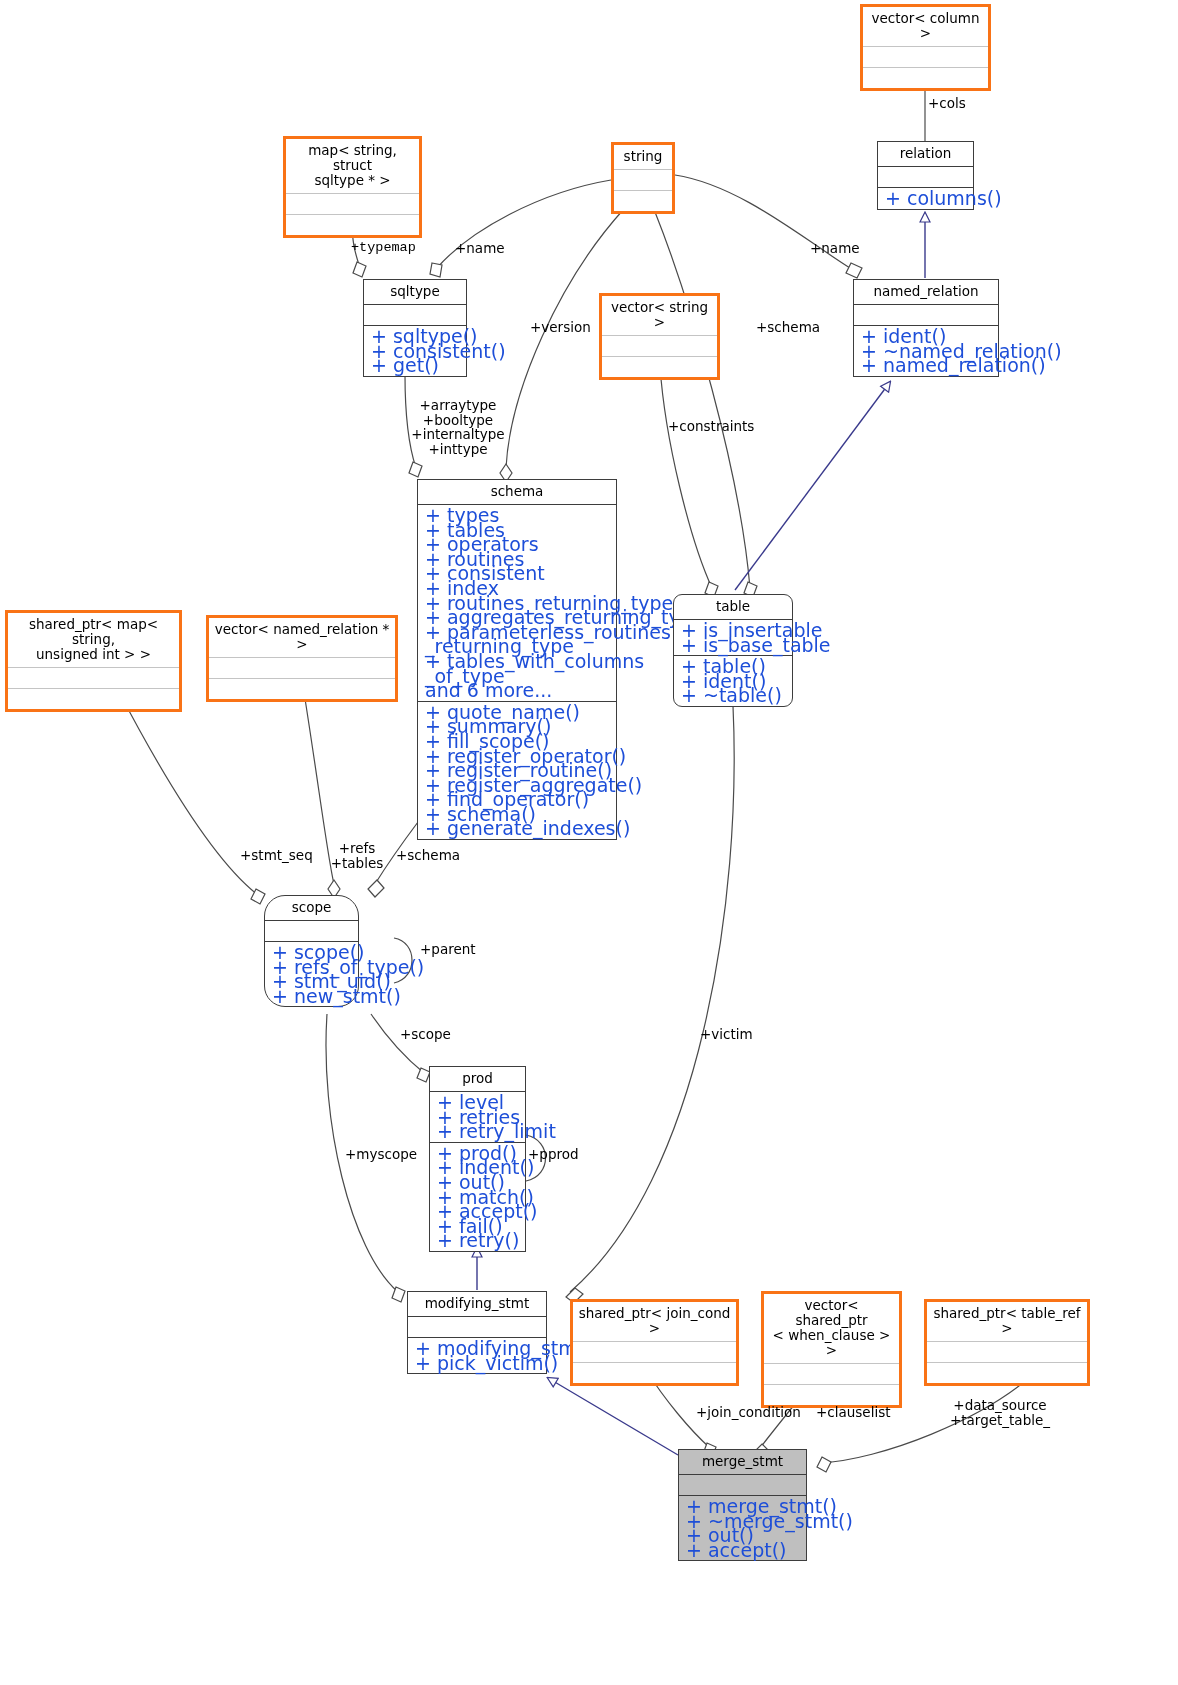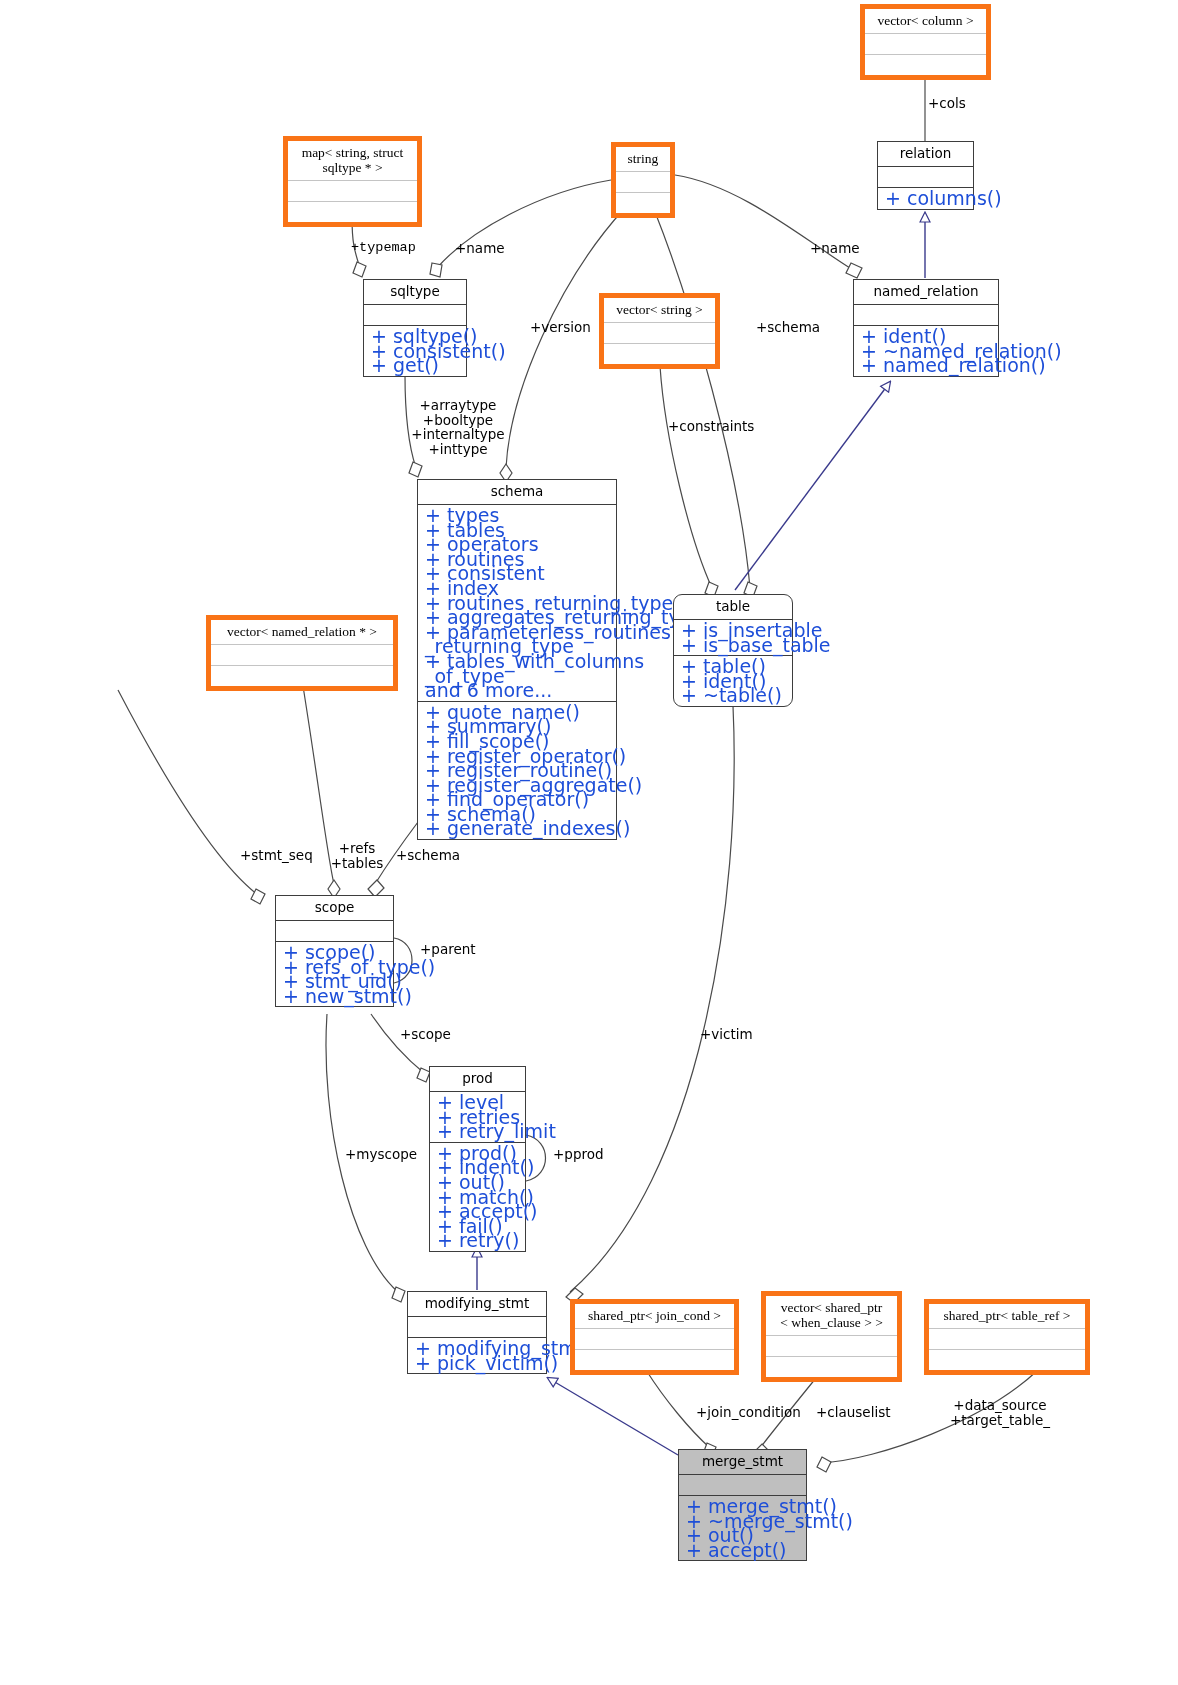--- a/index.html
+++ b/index.html
@@ -30,22 +30,21 @@
   }
   
   .node.cls {
     border: 1px solid #3d3d3d;
   }
   .node.cls > .sec {
     border-top: 1px solid #3d3d3d;
   }
   
   .node.tpl {
-    border: 5px solid #f97316;
-    font-family: Liberation Serif, serif;
+    border: 3px solid #f97316;
   }
   .node.tpl > .sec {
     border-top: 1px solid #c4c4c4;
   }
   .node.highlight {
     background: #bfbfbf;
   }
   .title {
     text-align: center;
     font-size: 13.5px;
@@ -242,28 +241,34 @@
       <div class="row">+ is_insertable</div>
       <div class="row">+ is_base_table</div>
     </div>
     <div class="sec">
       <div class="row">+ table()</div>
       <div class="row">+ ident()</div>
       <div class="row">+ ~table()</div>
     </div>
   </div>
 
+  <div class="node tpl" style="left:5px; top:610px; width:177px;">
+    <div class="title">shared_ptr&lt; map&lt; string,
+unsigned int &gt; &gt;</div>
+    <div class="sec empty"></div>
+    <div class="sec empty"></div>
+  </div>
 
   <div class="node tpl" style="left:206px; top:615px; width:192px;">
     <div class="title">vector&lt; named_relation * &gt;</div>
     <div class="sec empty"></div>
     <div class="sec empty"></div>
   </div>
 
-  <div class="node cls" style="left:275px; top:895px; width:119px;">
+  <div class="node cls" style="left:264px; top:895px; width:95px;border-radius:21px;">
     <div class="title">scope</div>
     <div class="sec empty"></div>
     <div class="sec">
       <div class="row">+ scope()</div>
       <div class="row">+ refs_of_type()</div>
       <div class="row">+ stmt_uid()</div>
       <div class="row">+ new_stmt()</div>
     </div>
   </div>
 
@@ -349,21 +354,21 @@
 +tables</div>
 
   <div class="elabel" style="left:396px; top:848px;">+schema</div>
 
   <div class="elabel" style="left:420px; top:942px;">+parent</div>
 
   <div class="elabel" style="left:400px; top:1027px;">+scope</div>
 
   <div class="elabel" style="left:345px; top:1147px;">+myscope</div>
 
-  <div class="elabel" style="left:553px; top:1147px;">+pprod</div>
+  <div class="elabel" style="left:528px; top:1147px;">+pprod</div>
 
   <div class="elabel" style="left:700px; top:1027px;">+victim</div>
 
   <div class="elabel" style="left:696px; top:1405px;">+join_condition</div>
 
   <div class="elabel" style="left:816px; top:1405px;">+clauselist</div>
 
   <div class="elabel" style="left:930px; top:1398px; width:140px;text-align:center;">+data_source
 +target_table_</div>
 

